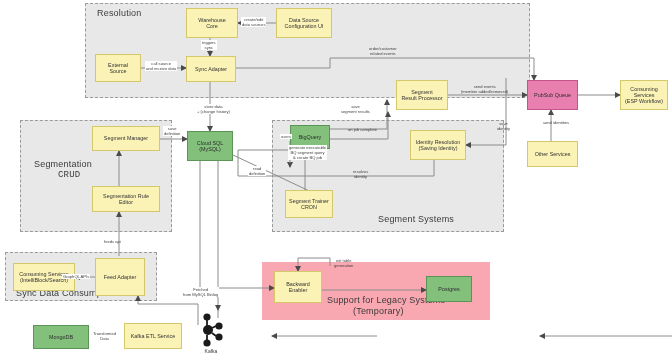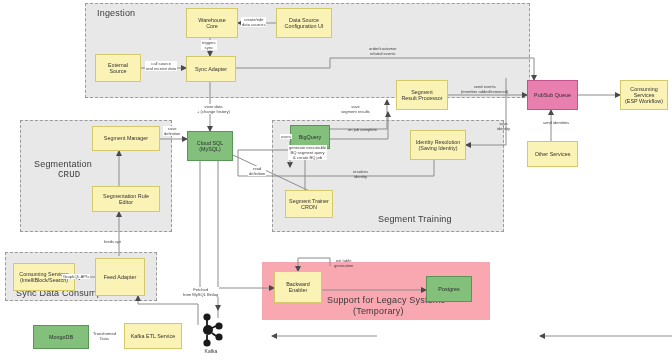--- a/index.html
+++ b/index.html
@@ -23,28 +23,28 @@
   .edge-label.onplain{background:transparent;}
   .kafka-label{position:absolute;font-size:5px;color:#3b3b3b;text-align:center;width:40px;}
   .kafka{position:absolute;}
 </style>
 </head>
 <body>
 
 <div id="canvas">
 
   <div class="group g-dashed" style="left:85px;top:3px;width:445px;height:95px;"></div>
-  <div class="g-label big" style="left:97px;top:8px;">Ingestion</div>
+  <div class="g-label big" style="left:97px;top:8px;">Resolution</div>
 
   <div class="group g-dashed" style="left:20px;top:120px;width:152px;height:112px;"></div>
   <div class="g-label big" style="left:34px;top:159px;">Segmentation</div>
   <div class="g-label big" style="left:58px;top:170px;font-family:Liberation Mono, monospace;">CRUD</div>
 
   <div class="group g-dashed" style="left:272px;top:120px;width:232px;height:112px;"></div>
-  <div class="g-label big" style="left:378px;top:214px;">Segment Training</div>
+  <div class="g-label big" style="left:378px;top:214px;">Segment Systems</div>
 
   <div class="group g-dashed" style="left:5px;top:252px;width:152px;height:49px;"></div>
   <div class="g-label big" style="left:16px;top:288px;">Sync Data Consumption</div>
 
   <div class="group g-pink" style="left:262px;top:262px;width:228px;height:58px;"></div>
   <div class="g-label big" style="left:327px;top:295px;font-weight:normal;">Support for Legacy Systems</div>
   <div class="g-label big" style="left:353px;top:306px;">(Temporary)</div>
 
   <svg class="wires" viewBox="0 0 672 360">
     <defs>

